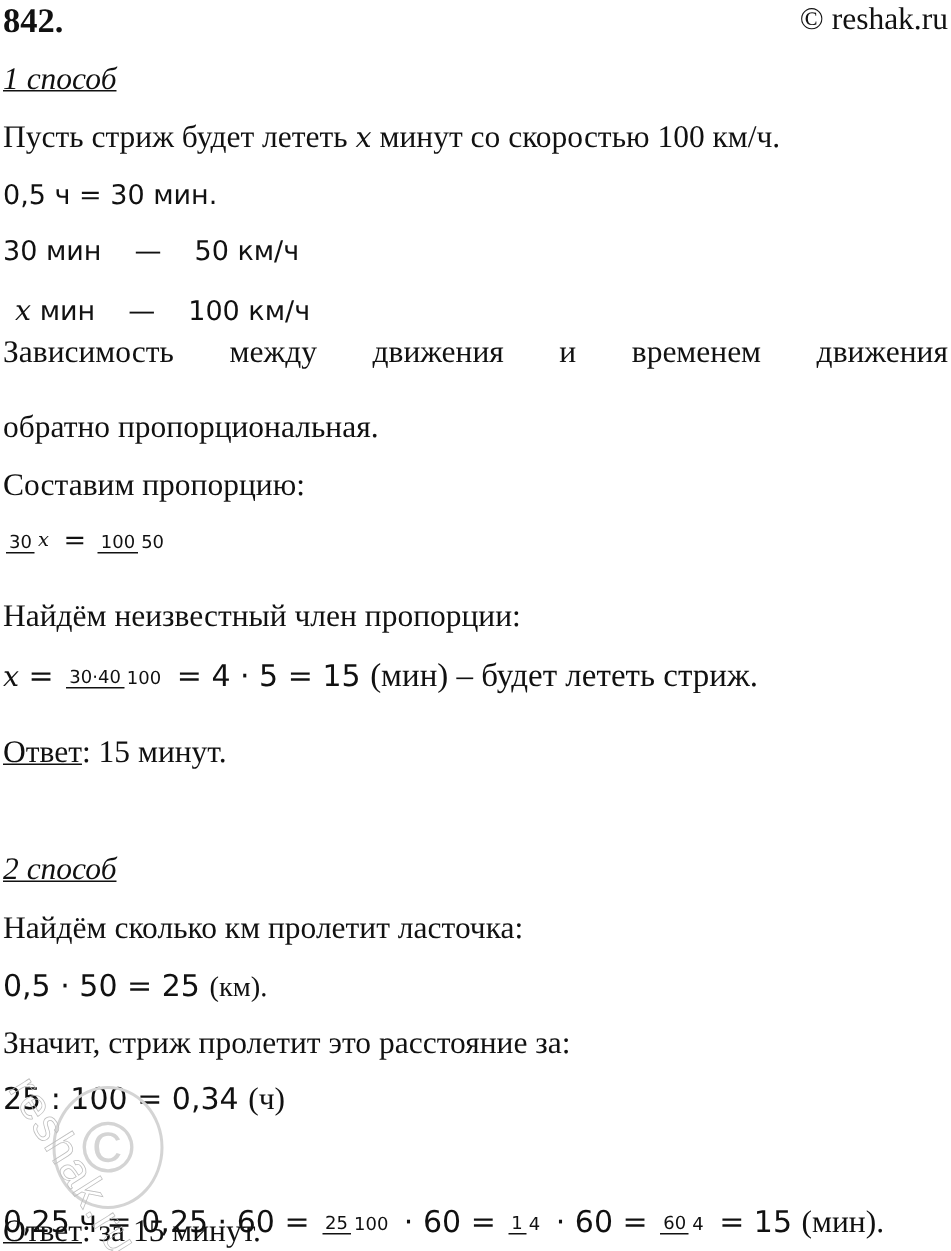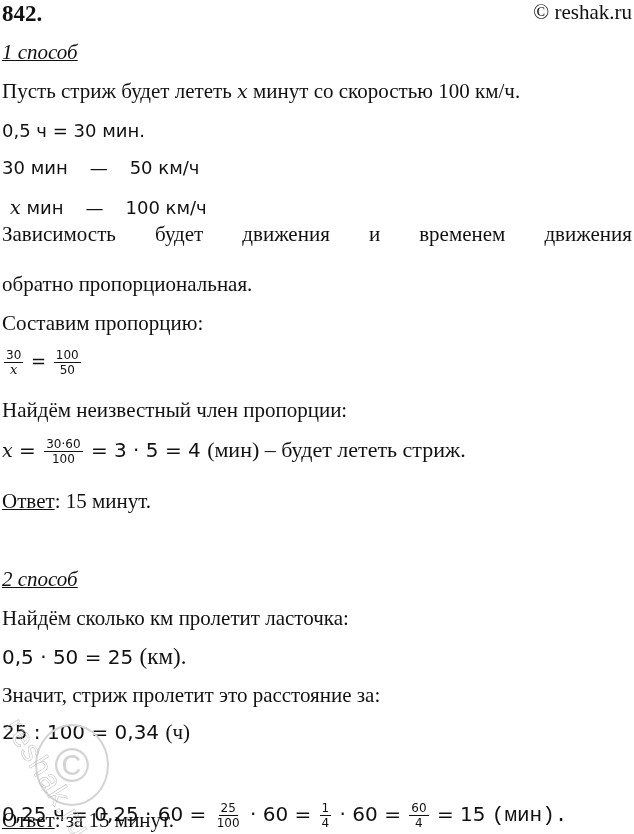--- a/index.html
+++ b/index.html
@@ -8,21 +8,21 @@
     font-family: "Liberation Serif", serif; color: #111;
   }
   .line { position: absolute; left: 2px; white-space: nowrap; font-size: 21px; line-height: 24px; }
   .math { font-family: "DejaVu Sans", sans-serif; font-size: 18px; }
   .mvar { font-family: "DejaVu Serif", serif; font-style: italic; font-size: 19px; }
   .title { font-weight: bold; font-size: 23px; }
   .brand { position: absolute; right: 2px; top: 0; font-size: 21px; }
   .section { font-style: italic; text-decoration: underline; text-decoration-thickness: 1px; }
   .ans-label { text-decoration: underline; text-decoration-thickness: 1px; }
   .justify { left: 2px; right: 2px; display: flex; justify-content: space-between; }
-  .frac { display: inline-flex; flex-direction: column; align-items: center; vertical-align: middle; font-size: 12px; line-height: 14px; margin: 0 2px; }
+  .frac { display: inline-flex; flex-direction: row; align-items: center; vertical-align: middle; font-size: 12px; line-height: 14px; margin: 0 2px; }
   .frac .num { border-bottom: 1.4px solid #111; padding: 0 2px; }
   .frac .den { padding: 0 2px; }
   .frac .mvar { font-size: 13px; }
   .gap { display: inline-block; width: 22px; }
   .watermark {
     position: absolute; left: 15px; top: 672px; width: 120px; height: 130px;
     color: #c8c8c8; pointer-events: none;
   }
   .wm-circle {
     position: absolute; left: 20px; top: 52px; width: 70px; height: 78px; border: 2px solid #d4d4d4;
@@ -52,21 +52,21 @@
 <div class="line math" style="top:156px;">
   <span>30 мин</span><span class="gap"></span><span>—</span><span class="gap"></span><span>50 км/ч</span>
 </div>
 
 <div class="line math" style="top:195px; left:10px;">
   <span class="mvar">x</span><span> мин</span><span class="gap"></span><span>—</span><span class="gap"></span><span>100 км/ч</span>
 </div>
 
 <div class="line justify" style="top:222px;">
   <span>Зависимость</span>
-  <span>будет</span>
+  <span>между</span>
   <span>движения</span>
   <span>и</span>
   <span>временем</span>
   <span>движения</span>
 </div>
 
 <div class="line" style="top:272px;">обратно пропорциональная.</div>
 
 <div class="line" style="top:311px;text-align:right;">Составим пропорцию:</div>
 
@@ -79,54 +79,54 @@
   <span class="frac">
       <span class="num">100</span>
       <span class="den">50</span>
     </span>
 </div>
 
 <div class="line" style="top:398px;">Найдём неизвестный член пропорции:</div>
 
 <div class="line math" style="top:433px; line-height:34px; font-size:20px;">
   <span class="mvar">x</span><span> = </span><span class="frac">
-      <span class="num">30·60</span>
+      <span class="num">30·40</span>
       <span class="den">100</span>
-    </span><span> = 3 · 5 = 4 </span><span style="font-family:Liberation Serif, serif; font-size:22px;">(мин) – будет лететь стриж.</span>
+    </span><span> = 4 · 5 = 15 </span><span style="font-family:Liberation Serif, serif; font-size:22px;">(мин) – будет лететь стриж.</span>
 </div>
 
 <div class="line" style="top:489px;">
   <span class="ans-label">Ответ</span><span>: 15 минут.</span>
 </div>
 
 <div class="line section" style="top:567px;">2 способ</div>
 
 <div class="line" style="top:606px;">Найдём сколько км пролетит ласточка:</div>
 
 <div class="line math" style="top:645px; font-size:20px;">
-  <span>0,5 · 50 = 25 </span><span style="font-family:'Liberation Serif',serif; font-size:23px;">(км).</span>
+  <span>0,5 · 50 = 25 </span><span style="font-family:'Liberation Serif',serif; font-size:19px;">(км).</span>
 </div>
 
 <div class="line" style="top:683px;">Значит, стриж пролетит это расстояние за:</div>
 
 <div class="line math" style="top:720px; font-size:20px;">
   <span>25 : 100 = 0,34 </span><span style="font-family:'Liberation Serif',serif; font-size:21px;">(ч)</span>
 </div>
 
 <div class="line math" style="top:757px; line-height:34px; font-size:20px;margin-top:40px;">
   <span>0,25 ч = 0,25 · 60 = </span><span class="frac">
       <span class="num">25</span>
       <span class="den">100</span>
     </span><span> · 60 = </span><span class="frac">
       <span class="num">1</span>
       <span class="den">4</span>
     </span><span> · 60 = </span><span class="frac">
       <span class="num">60</span>
       <span class="den">4</span>
-    </span><span> = 15 </span><span style="font-family:Liberation Mono, monospace; font-size:21px;">(мин).</span>
+    </span><span> = 15 </span><span style="font-family:Liberation Serif, serif; font-size:21px;">(мин).</span>
 </div>
 
 <div class="line" style="top:808px;">
   <span class="ans-label">Ответ</span><span>: за 15 минут.</span>
 </div>
 
 <div class="watermark">
   <div class="wm-circle">©</div>
   <div class="wm-text">reshak.ru</div>
 </div>

